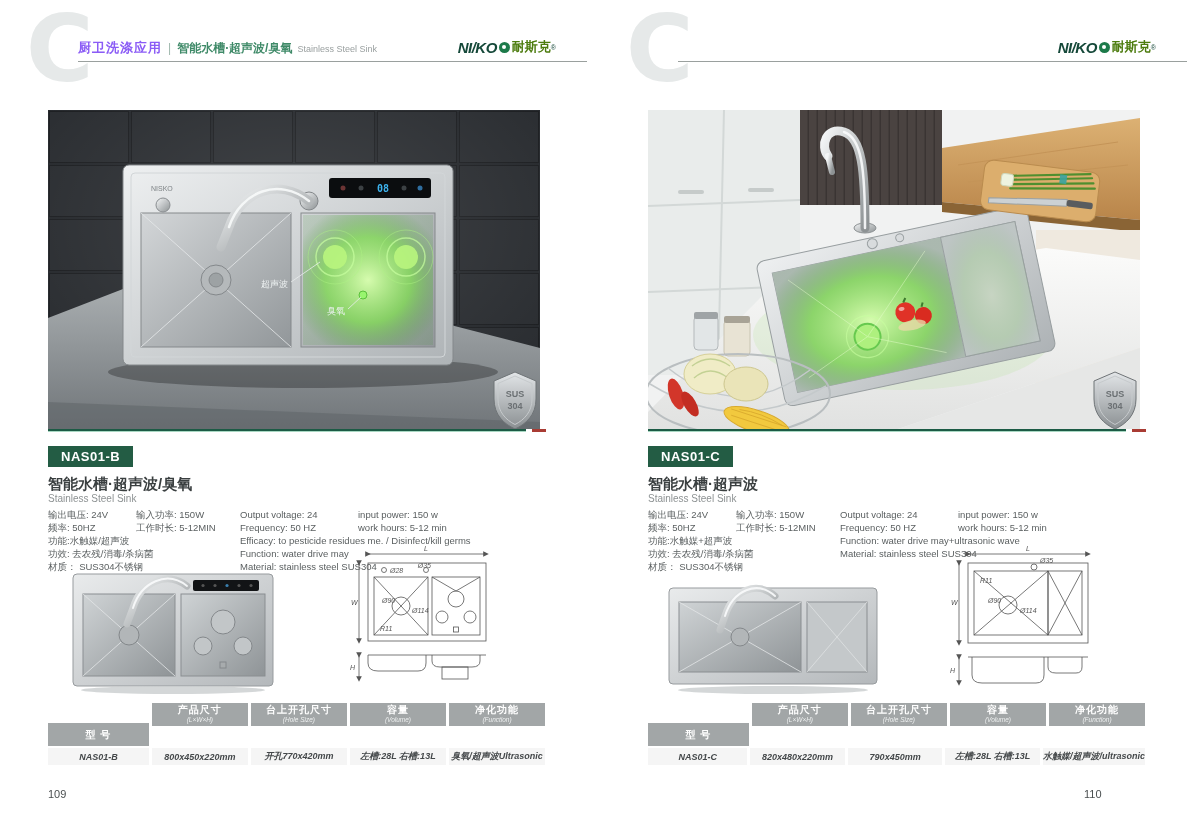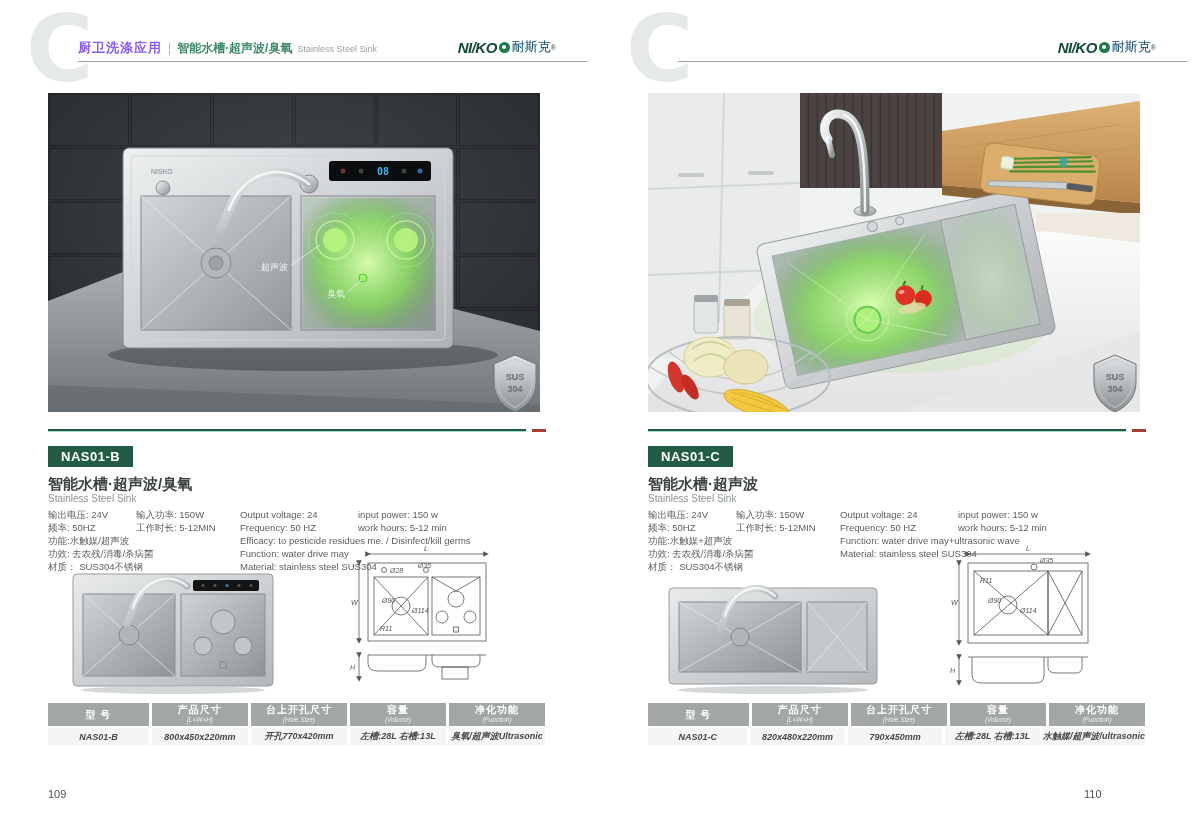--- a/index.html
+++ b/index.html
@@ -16,25 +16,25 @@
   .hdr .sep{color:#9fb7ad;margin:0 6px;font-size:12px;}
   .hdr .tcn{font-size:12px;font-weight:bold;color:#3f8a68;}
   .hdr .ten{font-size:9px;color:#9aa0a0;margin-left:5px;}
   .hdr-line{position:absolute;left:78px;right:13px;top:61px;border-top:1px solid #9aa09e;}
   .logo{position:absolute;right:44px;top:38px;white-space:nowrap;display:flex;align-items:center;}
   .logo .lt{font-size:15px;font-weight:bold;color:#16493a;letter-spacing:-0.5px;font-style:italic;}
   .logo .dot{width:11px;height:11px;border-radius:50%;background:#1d7a4a;display:inline-block;
              margin:0 2px;position:relative;}
   .logo .dot:after{content:"";position:absolute;left:3.5px;top:3.5px;width:4px;height:4px;
              border-radius:50%;background:#fff;}
-  .logo .lcn{font-size:13px;font-weight:normal;color:#0c4a6e;}
+  .logo .lcn{font-size:13px;font-weight:bold;color:#4d7c0f;}
   .logo .reg{font-size:7px;color:#16493a;vertical-align:top;}
 
   
-  .photo{position:absolute;left:48px;top:93px;width:492px;height:319px;overflow:hidden;}
+  .photo{position:absolute;left:48px;top:110px;width:492px;height:319px;overflow:hidden;}
   .photo svg{display:block;}
 
   
   .accent{position:absolute;top:429px;left:48px;width:497px;height:3px;}
   .accent .g{position:absolute;left:0;top:0;width:478px;height:3px;
              background:linear-gradient(to bottom,#1c5b45 65%,#a9d8c3 35%);}
   .accent .r{position:absolute;left:484px;top:0;width:14px;height:3px;background:#a93c34;}
 
   
   .model{position:absolute;left:48px;top:446px;background:#235c44;color:#fff;
@@ -52,21 +52,21 @@
 
   
   .smallimg{position:absolute;left:55px;top:560px;width:235px;height:138px;}
   .drawing{position:absolute;left:338px;top:543px;width:165px;height:150px;}
 
   
   .table{position:absolute;left:48px;top:703px;width:497px;font-size:9.5px;}
   .thead{display:flex;gap:3px;}
   .th{background:#a2a6a7;color:#fff;text-align:center;height:23px;flex:1;
       display:flex;flex-direction:column;justify-content:center;line-height:10px;}
-  .th:first-child{flex:1.05;}
+  .th:first-child{flex:1.05;margin-top:20px;}
   .th-cn{font-size:10px;font-weight:bold;letter-spacing:1px;}
   .th-sub{font-size:6.5px;font-style:italic;color:#eef0f0;letter-spacing:0;}
   .trow{display:flex;gap:3px;margin-top:2px;}
   .td{background:#f5f5f5;color:#44484a;text-align:center;height:17px;flex:1;
       display:flex;align-items:center;justify-content:center;
       font-style:italic;font-weight:bold;font-size:9px;white-space:nowrap;}
   .td:first-child{flex:1.05;}
 
   .pnum{position:absolute;bottom:20px;font-size:11px;color:#4a4f50;}
   .pnum.l{left:48px;} .pnum.r{left:484px;}

